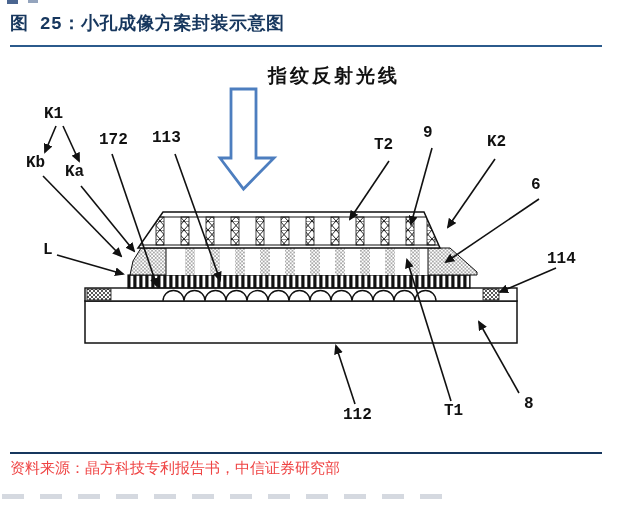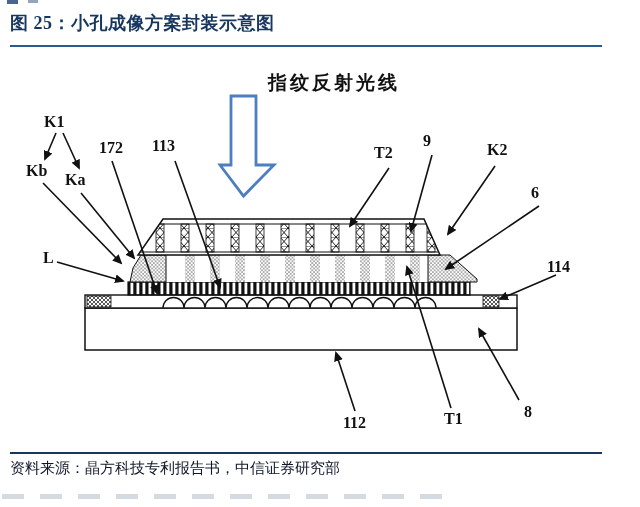--- a/index.html
+++ b/index.html
@@ -1,32 +1,32 @@
 <!DOCTYPE html>
 <html><head>
 <meta charset="utf-8">
 <style>
   html,body{margin:0;padding:0;background:#fff;}
   .page{position:relative;width:640px;height:507px;background:#fff;overflow:hidden;
-        font-family:Liberation Serif, serif;}
+        font-family:Liberation Mono, monospace;}
   .top-frag{position:absolute;background:#2a4a7c;}
   .frag1{left:7px;top:0;width:11px;height:4px;opacity:.85;}
   .frag2{left:28px;top:0;width:10px;height:3px;opacity:.5;}
   .fig-title{position:absolute;left:10px;top:11px;margin:0;font-size:18px;font-weight:bold;
              color:#17375E;letter-spacing:.5px;white-space:nowrap;}
   .rule{position:absolute;left:10px;width:592px;height:2px;}
   .title-rule{top:45px;background:#2B5A8C;}
   .source-rule{top:452px;background:#17375E;}
-  .diagram{position:absolute;left:0;top:12px;width:640px;height:359px;}
+  .diagram{position:absolute;left:0;top:5px;width:640px;height:359px;}
   .diagram svg{position:absolute;left:0;top:0;}
   .annot{position:absolute;left:268px;top:58px;font-size:19px;font-weight:bold;color:#111;
          letter-spacing:3px;white-space:nowrap;}
   .lbl{position:absolute;font-size:16px;font-weight:bold;color:#111;line-height:19px;
        white-space:nowrap;}
-  .source{position:absolute;left:10px;top:459px;font-size:15px;color:#0f172a;white-space:nowrap;}
+  .source{position:absolute;left:10px;top:459px;font-size:15px;color:#ef4444;white-space:nowrap;}
   .bottom-smudge{position:absolute;left:2px;top:494px;width:455px;height:5px;opacity:.35;
      background:repeating-linear-gradient(90deg,#8a94a8 0 22px,transparent 22px 38px);
      filter:blur(.6px);}
 </style>
 </head>
 <body>
 
 <div class="page">
 
   <div class="top-frag frag1"></div>

